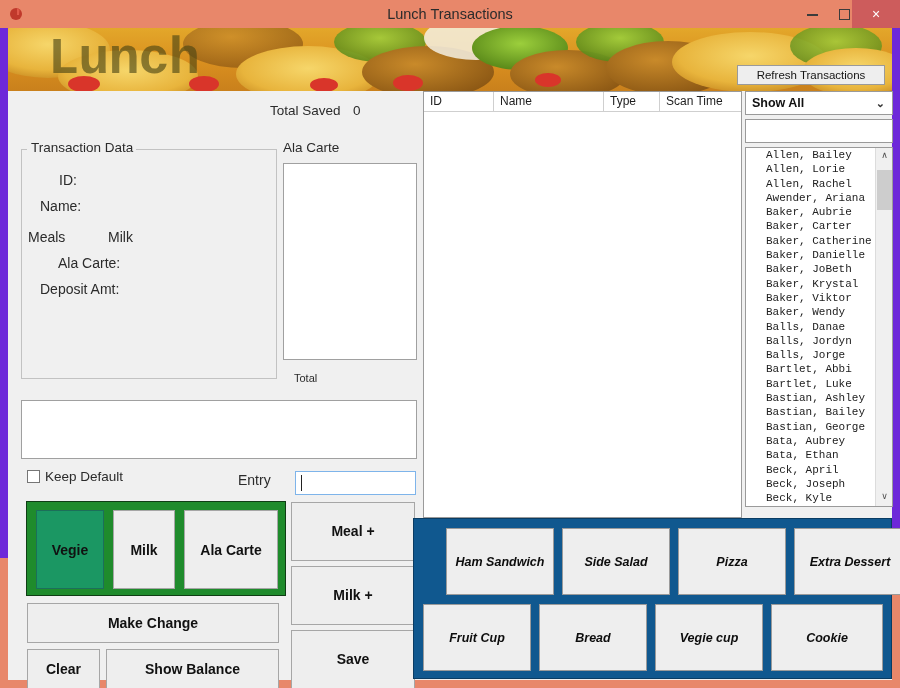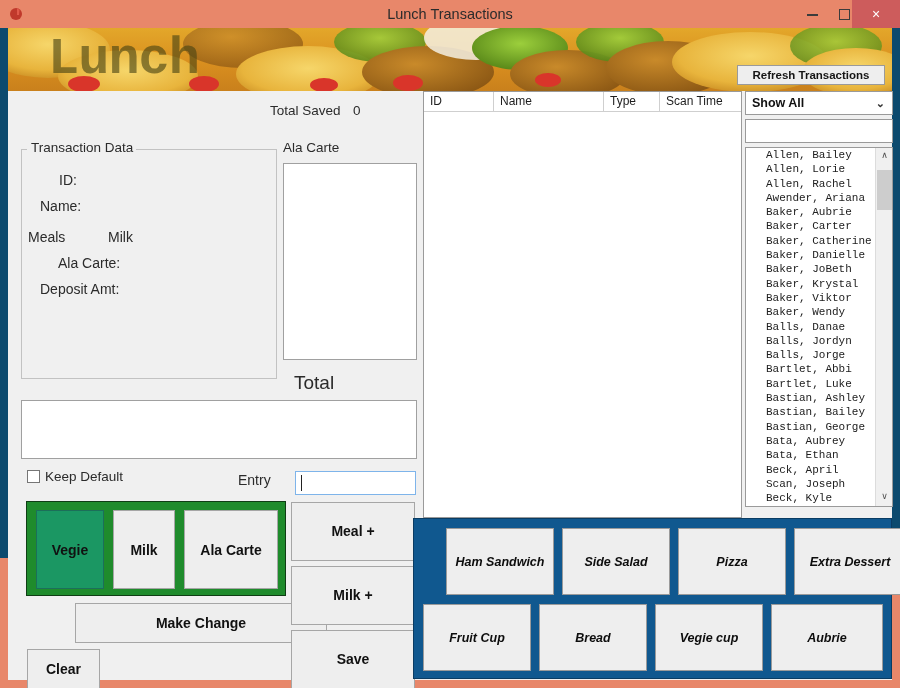--- a/index.html
+++ b/index.html
@@ -9,21 +9,21 @@
     width: 900px; height: 688px;
     overflow: hidden;
     font-family: "Liberation Sans", sans-serif;
   }
   body { background: #e8876a; }
 
   
   #window {
     position: absolute; left: 0; top: 0;
     width: 900px; height: 558px;
-    background: #0c4a6e;
+    background: #6d28d9;
   }
   #titlebar {
     position: absolute; left: 0; top: 0;
     width: 900px; height: 28px;
     background: #e8876a;
   }
   #app-icon {
     position: absolute; left: 10px; top: 7px;
     width: 14px; height: 15px;
   }
@@ -73,21 +73,21 @@
     font-size: 52px;
     letter-spacing: -1px;
     color: rgba(72,68,20,0.62);
     line-height: 62px;
   }
   #refresh-btn {
     position: absolute; left: 737px; top: 65px;
     width: 148px; height: 20px;
     background: #eeeeee;
     border: 1px solid #9a9a9a;
-    font-size: 11.5px; font-weight: bold;
+    font-size: 11.5px; font-weight: normal;
     color: #151515;
     text-align: center; line-height: 18px;
     cursor: default;
   }
 
   
   #content {
     position: absolute; left: 8px; top: 91px;
     width: 884px; height: 589px;
     background: #f0f0f0;
@@ -136,21 +136,21 @@
   }
   #alacarte-list {
     position: absolute; left: 275px; top: 72px;
     width: 134px; height: 197px;
     background: #ffffff;
     border: 1px solid #a0a0a0;
     overflow: hidden;
   }
   #alacarte-total-label {
     position: absolute; left: 286px; top: 281px;
-    font-size: 19px; color: #2b2b2b;
+    font-size: 11px; color: #2b2b2b;
   }
 
   #notes-box {
     position: absolute; left: 13px; top: 309px;
     width: 396px; height: 59px;
     background: #ffffff;
     border: 1px solid #a0a0a0;
   }
 
   #keep-default-row {
@@ -207,21 +207,21 @@
 
   .flat-btn {
     position: absolute;
     background: #eeeeee;
     border: 1px solid #a6a6a6;
     font-size: 14px; font-weight: bold;
     color: #111111;
     text-align: center;
     cursor: default;
   }
-  #btn-make-change { left: 19px;  top: 512px; width: 252px; height: 40px; line-height: 38px; margin-left: 48px; }
+  #btn-make-change { left: 19px;  top: 512px; width: 252px; height: 40px; line-height: 38px; }
   #btn-clear       { left: 19px;  top: 558px; width: 73px;  height: 40px; line-height: 38px; }
   #btn-show-bal    { left: 98px;  top: 558px; width: 173px; height: 40px; line-height: 38px; }
   #btn-meal-plus   { left: 283px; top: 411px; width: 124px; height: 59px; line-height: 57px; }
   #btn-milk-plus   { left: 283px; top: 475px; width: 124px; height: 59px; line-height: 57px; }
   #btn-save        { left: 283px; top: 539px; width: 124px; height: 59px; line-height: 57px; }
 
   
   #grid {
     position: absolute; left: 415px; top: 0px;
     width: 319px; height: 427px;
@@ -437,20 +437,21 @@
     <div id="entry-caret"></div>
 
     <div id="green-panel" style="background: rgb(31, 139, 44);">
       <div id="mode-meal" class="mode-btn" style="background: rgb(27, 151, 99);">Vegie</div>
       <div id="mode-milk" class="mode-btn">Milk</div>
       <div id="mode-alacarte" class="mode-btn">Ala Carte</div>
     </div>
 
     <div id="btn-make-change" class="flat-btn">Make Change</div>
     <div id="btn-clear" class="flat-btn">Clear</div>
+    <div id="btn-show-bal" class="flat-btn">Show Balance</div>
     <div id="btn-meal-plus" class="flat-btn">Meal +</div>
     <div id="btn-milk-plus" class="flat-btn">Milk +</div>
     <div id="btn-save" class="flat-btn">Save</div>
 
     <div id="grid">
       <div id="grid-header">
         <div id="gcol-0" class="grid-col">ID</div>
         <div id="gcol-1" class="grid-col">Name</div>
         <div id="gcol-2" class="grid-col">Type</div>
         <div id="gcol-3" class="grid-col">Scan Time</div>
@@ -481,36 +482,36 @@
           <div class="name-item">Balls, Jordyn</div>
           <div class="name-item">Balls, Jorge</div>
           <div class="name-item">Bartlet, Abbi</div>
           <div class="name-item">Bartlet, Luke</div>
           <div class="name-item">Bastian, Ashley</div>
           <div class="name-item">Bastian, Bailey</div>
           <div class="name-item">Bastian, George</div>
           <div class="name-item">Bata, Aubrey</div>
           <div class="name-item">Bata, Ethan</div>
           <div class="name-item">Beck, April</div>
-          <div class="name-item">Scan, Joseph</div>
+          <div class="name-item">Beck, Joseph</div>
           <div class="name-item">Beck, Kyle</div>
           <div class="name-item">Bently, Jordan</div>
         </div>
       <div id="list-scrollbar">
         <div id="sb-up" class="sb-arrow">∧</div>
         <div id="sb-thumb"></div>
         <div id="sb-down" class="sb-arrow">∨</div>
       </div>
     </div>
 
     <div id="food-panel" style="background: rgb(16, 88, 143);">
       <div class="food-btn food-row-1 food-c0">Ham Sandwich</div>
       <div class="food-btn food-row-1 food-c1">Side Salad</div>
       <div class="food-btn food-row-1 food-c2">Pizza</div>
       <div class="food-btn food-row-1 food-c3">Extra Dessert</div>
       <div class="food-btn food-row-2 food-c1">Bread</div>
       <div class="food-btn food-row-2 food-c0">Fruit Cup</div>
       <div class="food-btn food-row-2 food-c2">Vegie cup</div>
-      <div class="food-btn food-row-2 food-c3">Aubrie</div>
+      <div class="food-btn food-row-2 food-c3">Cookie</div>
     </div>
 
   </div>
 </div>
 
 </body></html>

